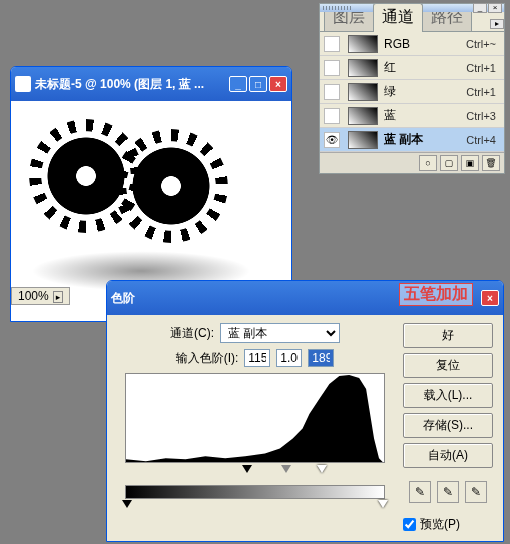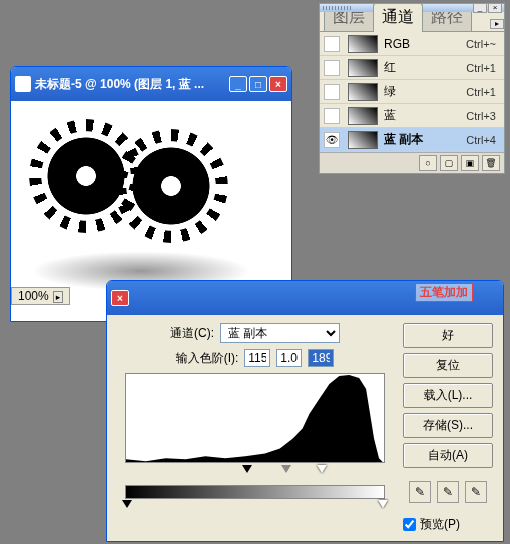--- a/index.html
+++ b/index.html
@@ -54,21 +54,21 @@
 .histo svg{position:absolute;inset:0}
 .sliders{width:260px;height:12px;margin:0 auto 8px;position:relative}
 .tri{position:absolute;top:0;width:0;height:0;border:5px solid transparent;border-top:8px solid}
 .tri.b{border-top-color:#000}
 .tri.g{border-top-color:#888}
 .tri.w{border-top-color:#fff;filter:drop-shadow(0 0 1px #000)}
 .grad{width:260px;height:14px;margin:0 auto;background:linear-gradient(90deg,#000,#fff);border:1px solid #888;position:relative}
 .eyedrops{display:flex;gap:6px;margin:8px 0;justify-content:center}
 .eyedrop{width:22px;height:22px;border:1px solid #999;background:#ece9d8;display:flex;align-items:center;justify-content:center}
 .chk{display:flex;align-items:center;gap:4px}
-.stamp{position:absolute;right:30px;top:2px;color:#e04343;border:1px solid #e04343;padding:0 4px;font-size:12px;background:rgba(255,255,255,.5)}
+.stamp{position:absolute;right:30px;top:2px;color:#e04343;border:1px solid #e04343;padding:0 4px;font-size:16px;background:rgba(255,255,255,.5)}
 .xout{background:#ece9d8;border:1px solid #888;padding:0 2px;font-size:9px}
 </style>
 </head>
 <body>
 
 <div class="panel" style="left:319px;top:3px;width:186px">
   <div class="panel-titlebar">
     <div class="dots"></div>
     <div class="pbtns">
       <div class="pbtn">_</div>
@@ -140,20 +140,21 @@
     </div>
   </div>
   <div class="zoom">
     <span>100%</span>
     <span class="xout">▸</span>
   </div>
 </div>
 
 <div class="window" style="left:106px;top:280px;width:398px">
   <div class="titlebar">
+    <div class="title">色阶</div>
     <div class="stamp">五笔加加</div>
     <div class="winbtns">
       <div class="winbtn close">×</div>
     </div>
   </div>
   <div class="levels-body">
     <div class="levels-left">
       <div class="row">
         <span class="lbl">通道(C):</span>
         <select><option>蓝 副本</option></select>

